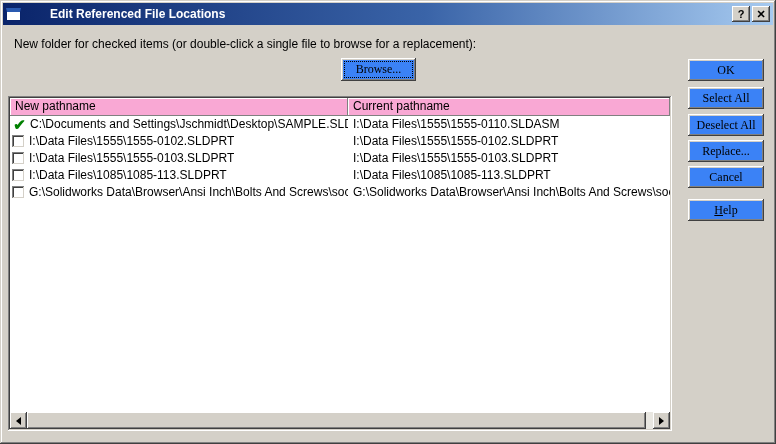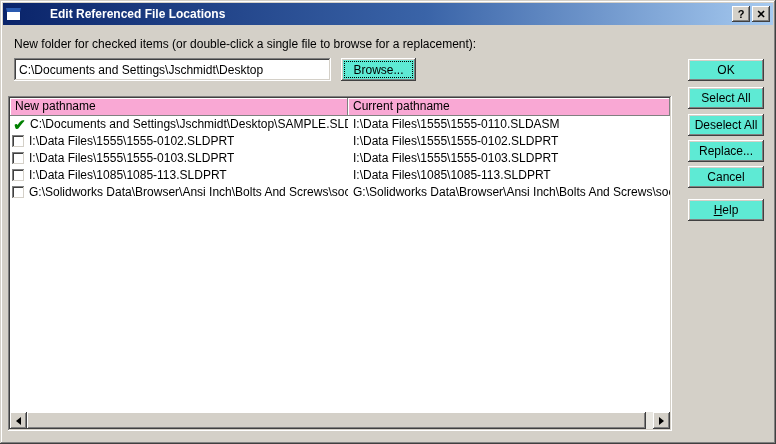--- a/index.html
+++ b/index.html
@@ -33,22 +33,22 @@
   .title-btns { display:flex; gap:2px; }
   .title-btn {
     width:18px; height:16px; font-size:11px; font-weight:bold; line-height:12px;
     background:#d4d0c8; color:#000;
     border:none; font-family:"Liberation Sans", sans-serif;
     box-shadow: inset -1px -1px #404040, inset 1px 1px #ffffff, inset -2px -2px #808080;
     cursor:default; padding:0;
   }
   
   .btn {
-    position:absolute; background:#5eead4; color:#000;
-    border:none; font-family:Liberation Sans, sans-serif; font-size:12px;
+    position:absolute; background:#3b82f6; color:#000;
+    border:none; font-family:Liberation Serif, serif; font-size:12px;
     box-shadow: inset -1px -1px #404040, inset 1px 1px #ffffff, inset -2px -2px #808080, inset 2px 2px #d4d0c8;
     cursor:default;
   }
   .btn.focused { outline:1px dotted #000; outline-offset:-4px; }
   .sunken {
     box-shadow: inset -1px -1px #ffffff, inset 1px 1px #808080, inset -2px -2px #d4d0c8, inset 2px 2px #404040;
   }
   
   .label1 { position:absolute; left:14px; top:37px; color:#000; }
   .path-input {
@@ -116,21 +116,20 @@
     <span class="title-icon"></span>
     <span class="title-text">Edit Referenced File Locations</span>
     <span class="title-btns">
       <button class="title-btn"><span>?</span></button>
       <button class="title-btn"><span>✕</span></button>
     </span>
   </div>
 
   <div class="label1">New folder for checked items (or double-click a single file to browse for a replacement):</div>
 
-  <input class="path-input sunken" type="text" value="C:\Documents and Settings\Jschmidt\Desktop" style="">
 
   <button class="btn browse-btn focused">Browse...</button>
 
   <button class="btn side-btn" style="top:59px">OK</button>
   <button class="btn side-btn" style="top:87px">Select All</button>
   <button class="btn side-btn" style="top:140px">Replace...</button>
   <button class="btn side-btn" style="top:114px">Deselect All</button>
   <button class="btn side-btn" style="top:199px"><span class="u">H</span><span>elp</span></button>
   <button class="btn side-btn" style="top:166px">Cancel</button>
 

